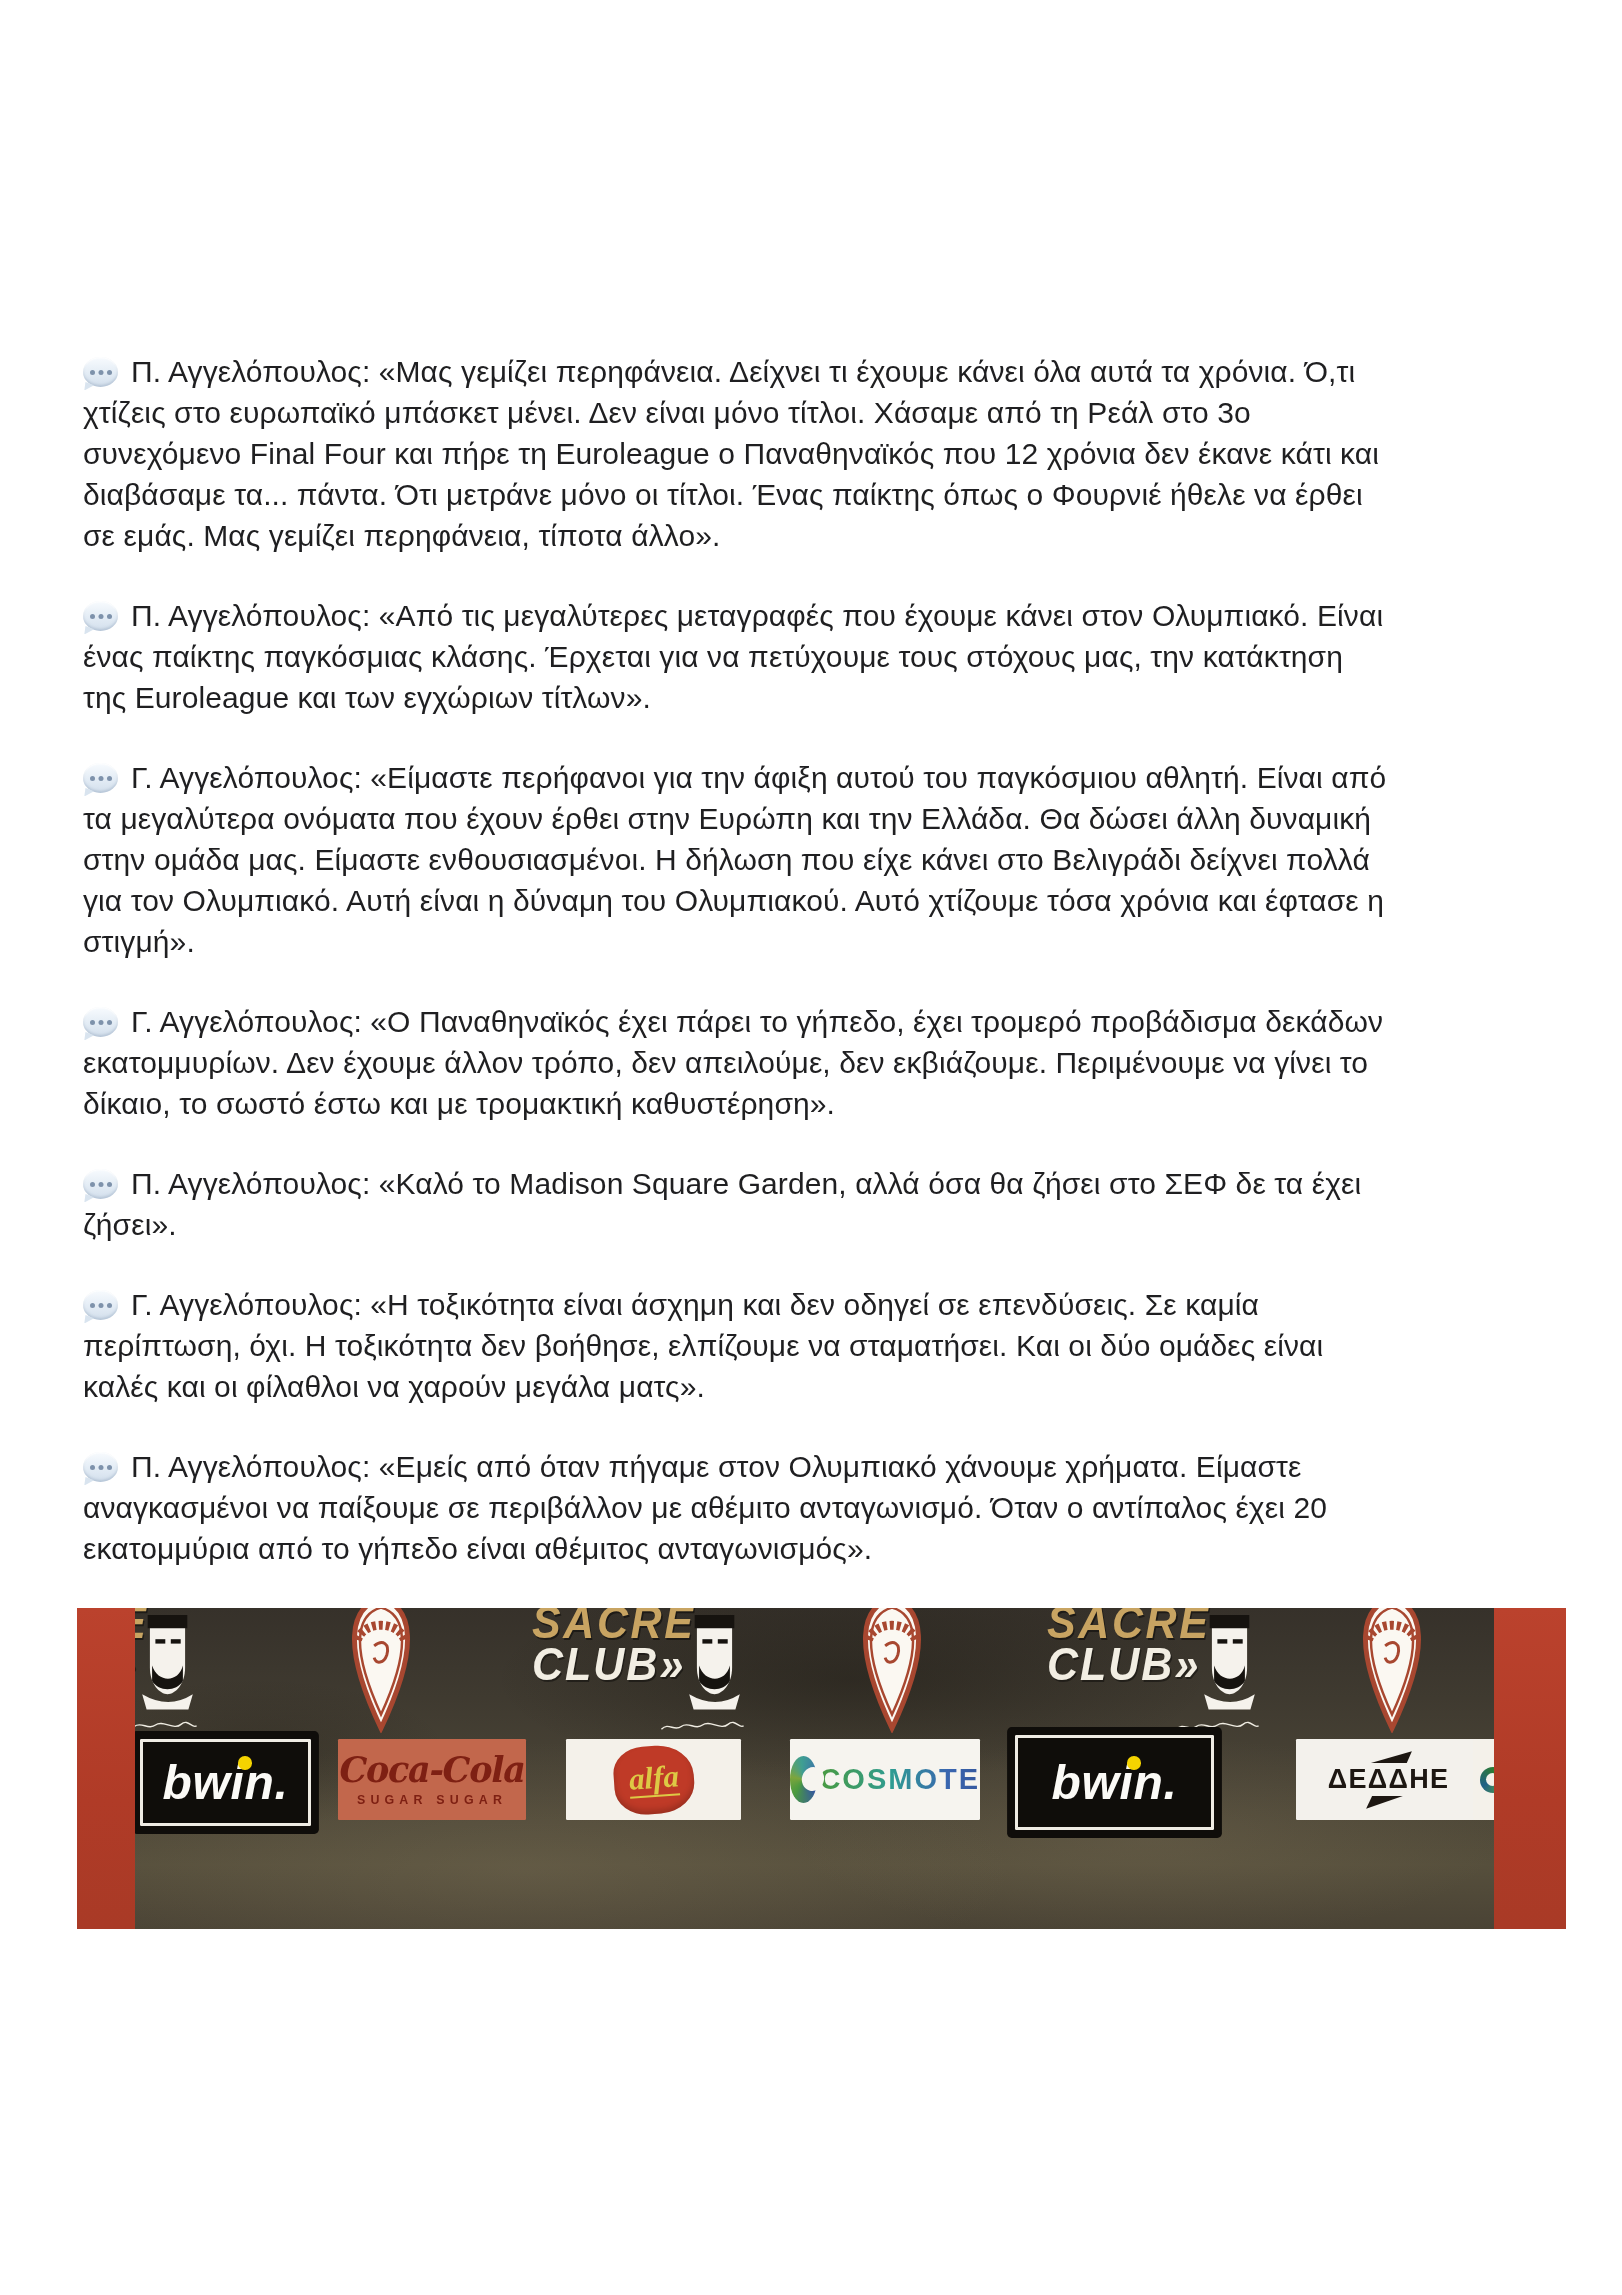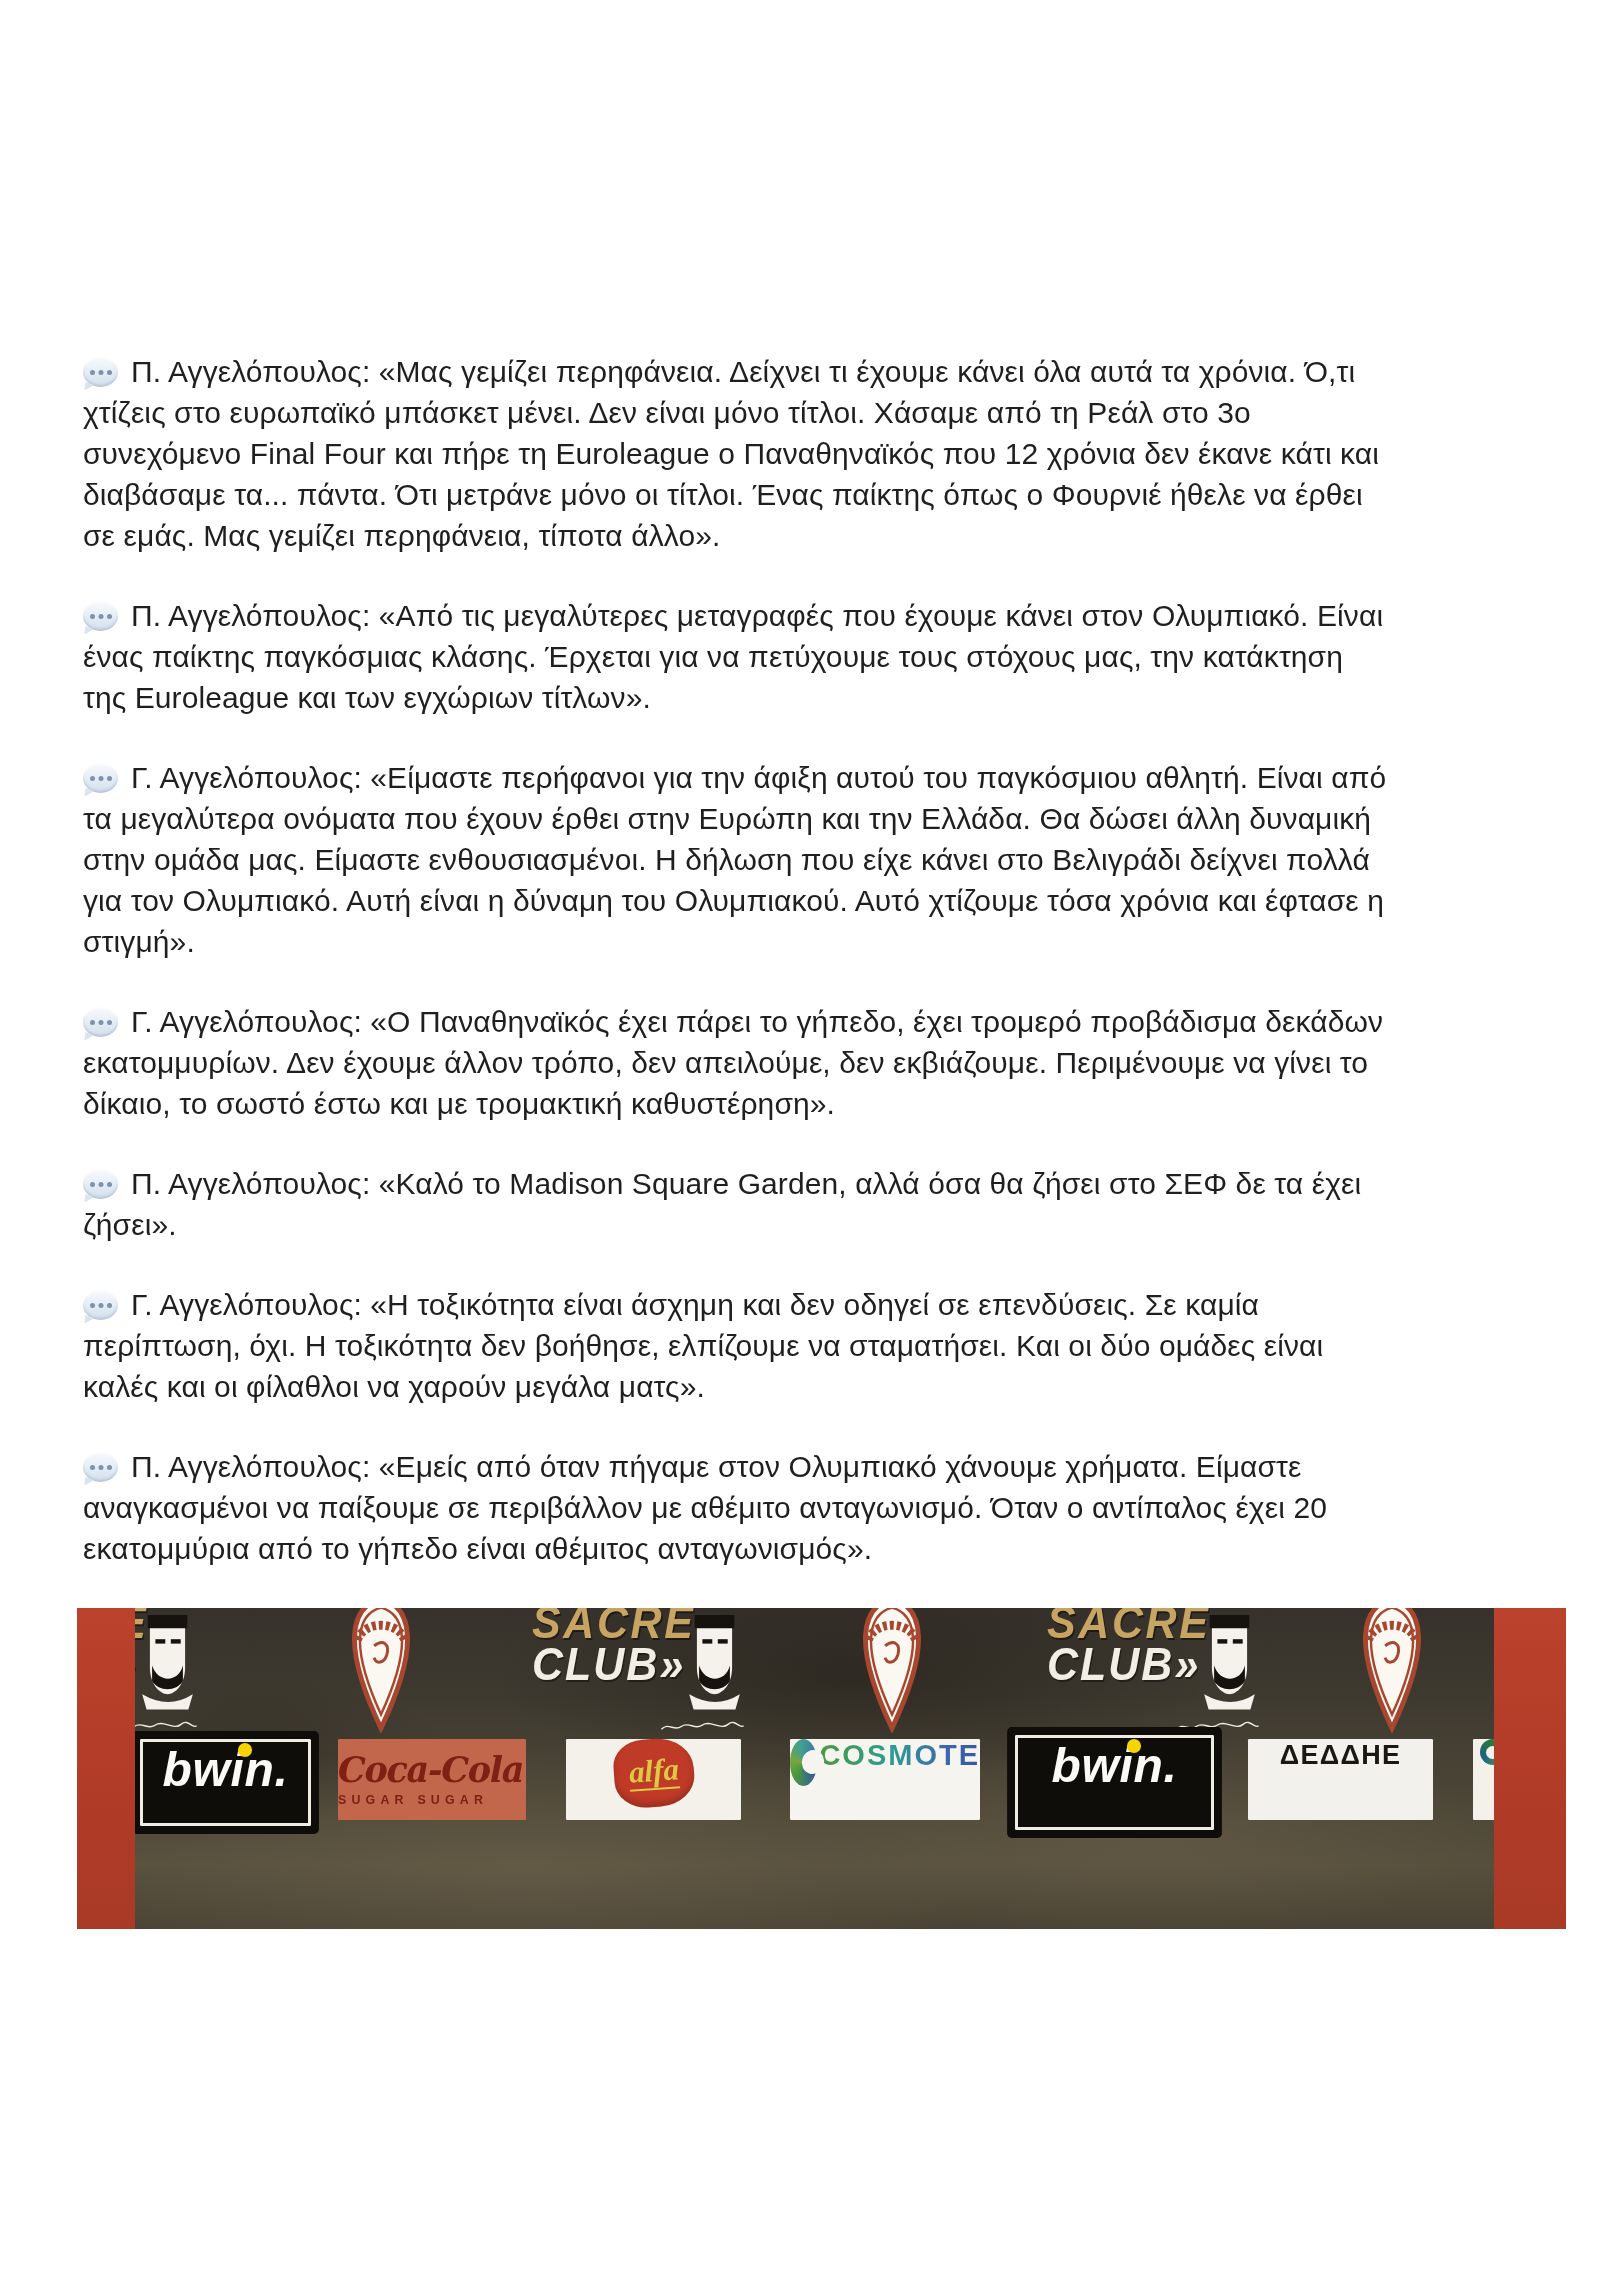--- a/index.html
+++ b/index.html
@@ -67,21 +67,21 @@
     color:#f2eee3;transform:scaleY(1.08);transform-origin:top left;
     text-shadow:1.3px 2px 0 rgba(0,0,0,.4);
   }
   .face{position:absolute;right:1.3px;top:5.2px;width:77px;height:110px;}
   .sig{position:absolute;right:9.2px;bottom:18.3px;width:85px;height:14.4px;}
   .crest{top:-14.4px;width:98px;height:139px;}
   .crest svg{width:100%;height:100%;}
   
   .board{
     position:absolute;top:131px;height:81px;z-index:2;
-    display:flex;justify-content:center;
+    display:flex;align-items:center;justify-content:center;
     border-radius:1.3px;
   }
   .board.bwin-board{
     background:#0f0d0a;color:#fbfaf6;
     border:3.3px solid #efece4;
     box-shadow:0 0 0 7.9px #0f0d0a;
   }
   .bwin-wrap{position:relative;font-style:italic;font-weight:900;font-size:48px;letter-spacing:0.7px;}
   .bwin-dot{position:absolute;top:1.3px;right:37px;width:13.7px;height:13.7px;border-radius:50%;background:#f5d400;}
   .board.coke-board{background:#c2674c;flex-direction:column;color:#7e2013;}
@@ -269,21 +269,21 @@
 
     <div class="board cosmote-board" style="left:713px;width:190px">
       <span class="cosmote-ring"></span>
       <span class="cosmote-text">COSMOTE</span>
     </div>
 
     <div class="board bwin-board" style="left:938px;width:193px;top:127px;height:89px">
       <span class="bwin-wrap"><span>bwin.</span><span class="bwin-dot"></span></span>
     </div>
 
-    <div class="board deddie-board" style="left:1171px;width:185px">
+    <div class="board deddie-board" style="left:1219px;width:185px">
       <svg class="deddie-flash" viewBox="0 0 230 104">
         <polygon points="18,46 150,8 136,40 18,58" fill="#1d1712"></polygon>
         <polygon points="212,50 80,96 96,62 212,40" fill="#1d1712"></polygon>
       </svg>
       <span class="deddie-text">ΔΕΔΔΗΕ</span>
     </div>
 
     <div class="board partial-board" style="left:1396px;width:36px">
       <span class="green-dot"></span>
     </div>

